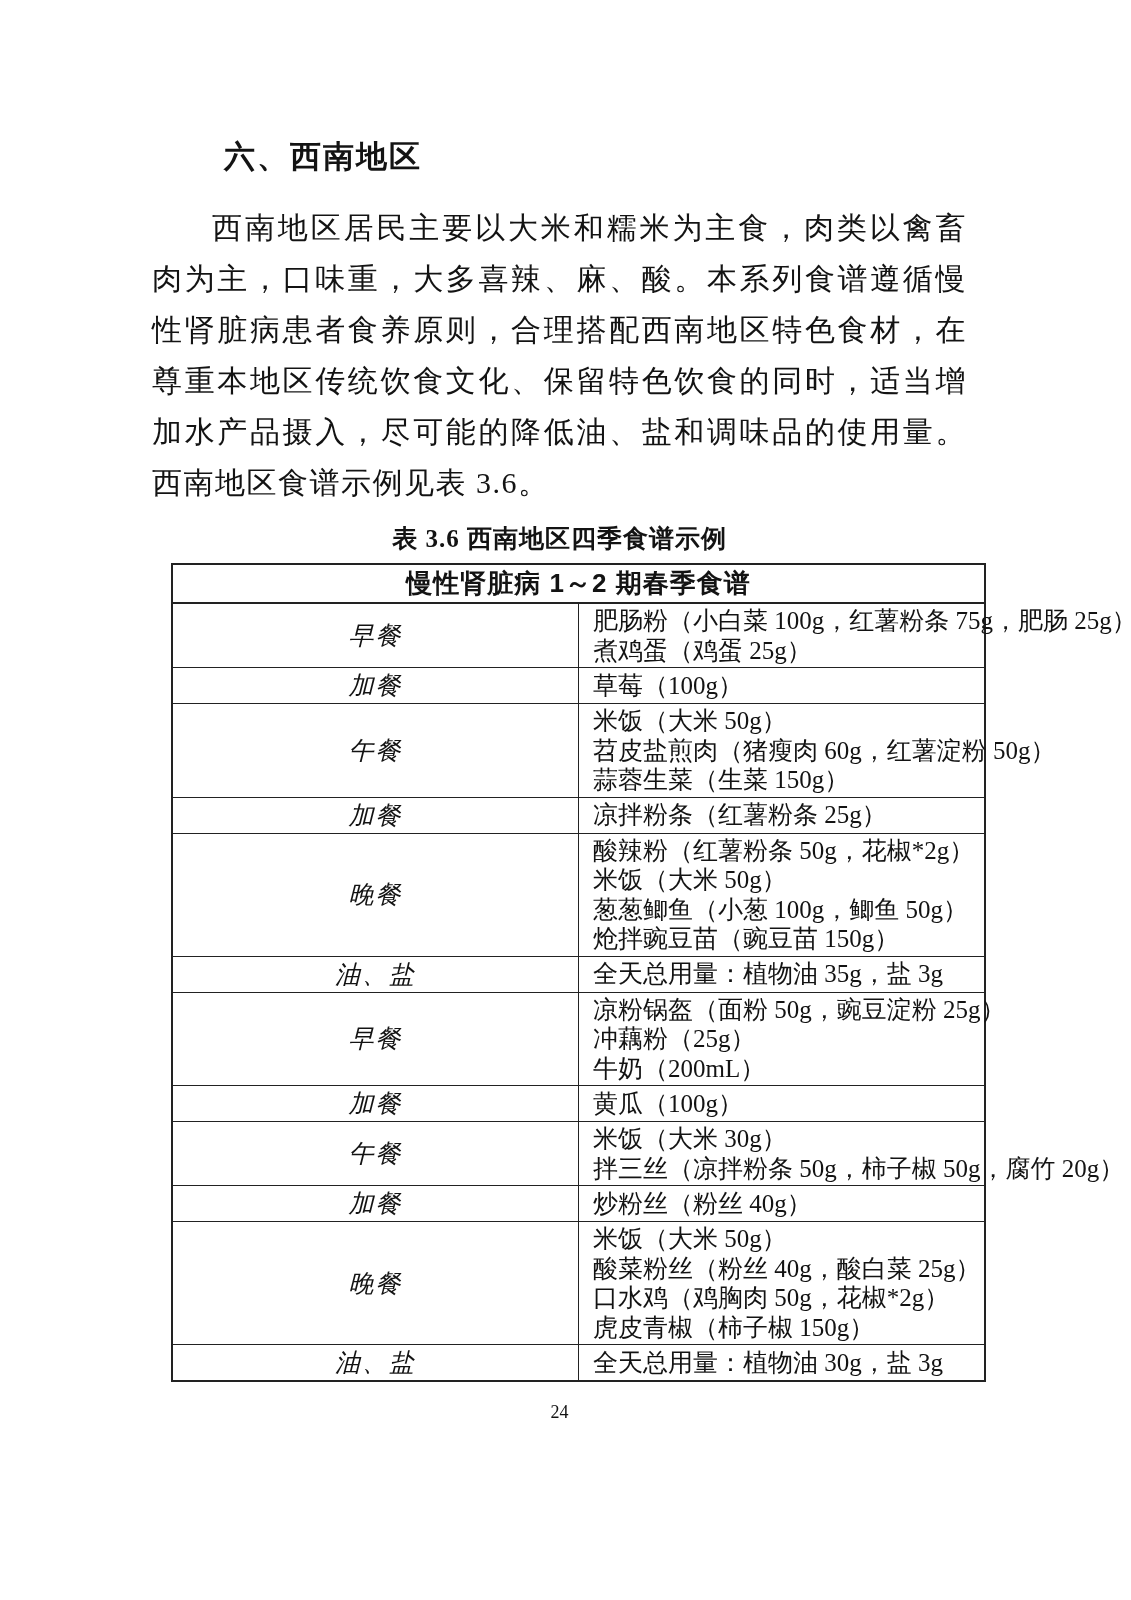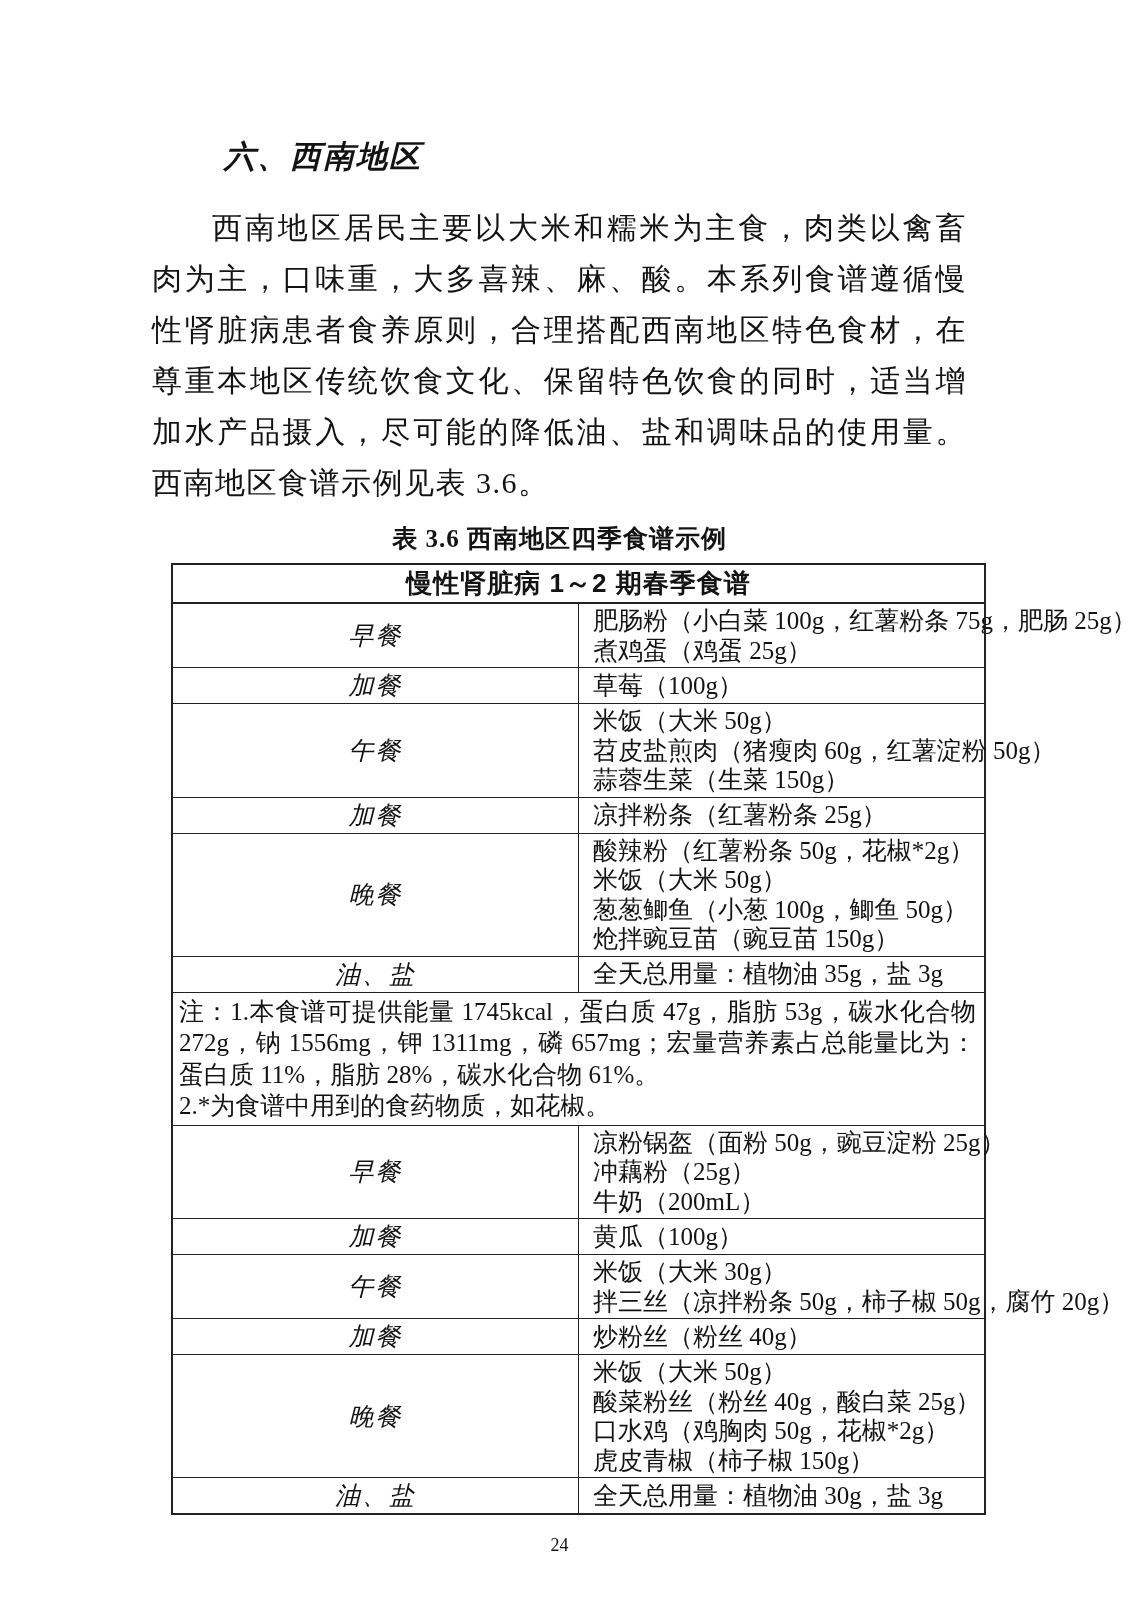--- a/index.html
+++ b/index.html
@@ -15,21 +15,20 @@
   }
   .doc {
     padding: 136px 164px 0 152px;
   }
   .heading {
     font-family: "Liberation Sans", "DejaVu Sans", sans-serif;
     font-weight: 700;
     font-size: 31px;
     margin: 0 0 24px 72px;
     letter-spacing: 2px;
-    font-style: italic;
   }
   .intro {
     font-size: 30px;
     line-height: 51px;
     text-align: justify;
     text-indent: 2em;
     letter-spacing: 1.5px;
     margin: 0 0 14px 0;
   }
   .caption {
@@ -145,26 +144,20 @@
       </td>
     </tr>
 
     <tr>
       <td class="meal">油、盐</td>
       <td class="items">
         <div>全天总用量：植物油 35g，盐 3g</div>
       </td>
     </tr>
 
-    <tr>
-      <td colspan="2" class="note-cell">
-        <div>注：1.本食谱可提供能量 1745kcal，蛋白质 47g，脂肪 53g，碳水化合物 272g，钠 1556mg，钾 1311mg，磷 657mg；宏量营养素占总能量比为：蛋白质 11%，脂肪 28%，碳水化合物 61%。</div>
-        <div>2.*为食谱中用到的食药物质，如花椒。</div>
-      </td>
-    </tr>
 
 
     <tr>
       <td class="meal">早餐</td>
       <td class="items">
         <div>凉粉锅盔（面粉 50g，豌豆淀粉 25g）</div>
         <div>冲藕粉（25g）</div>
         <div>牛奶（200mL）</div>
       </td>
     </tr>

